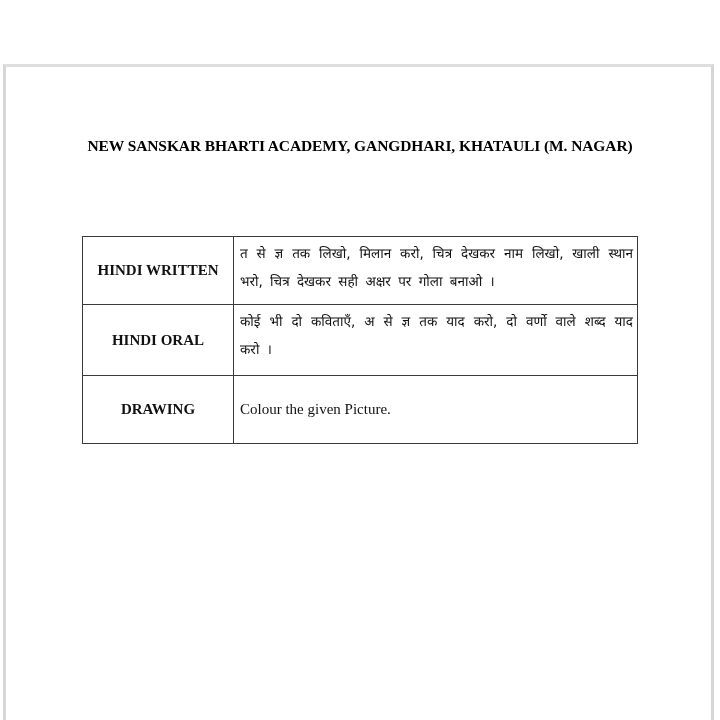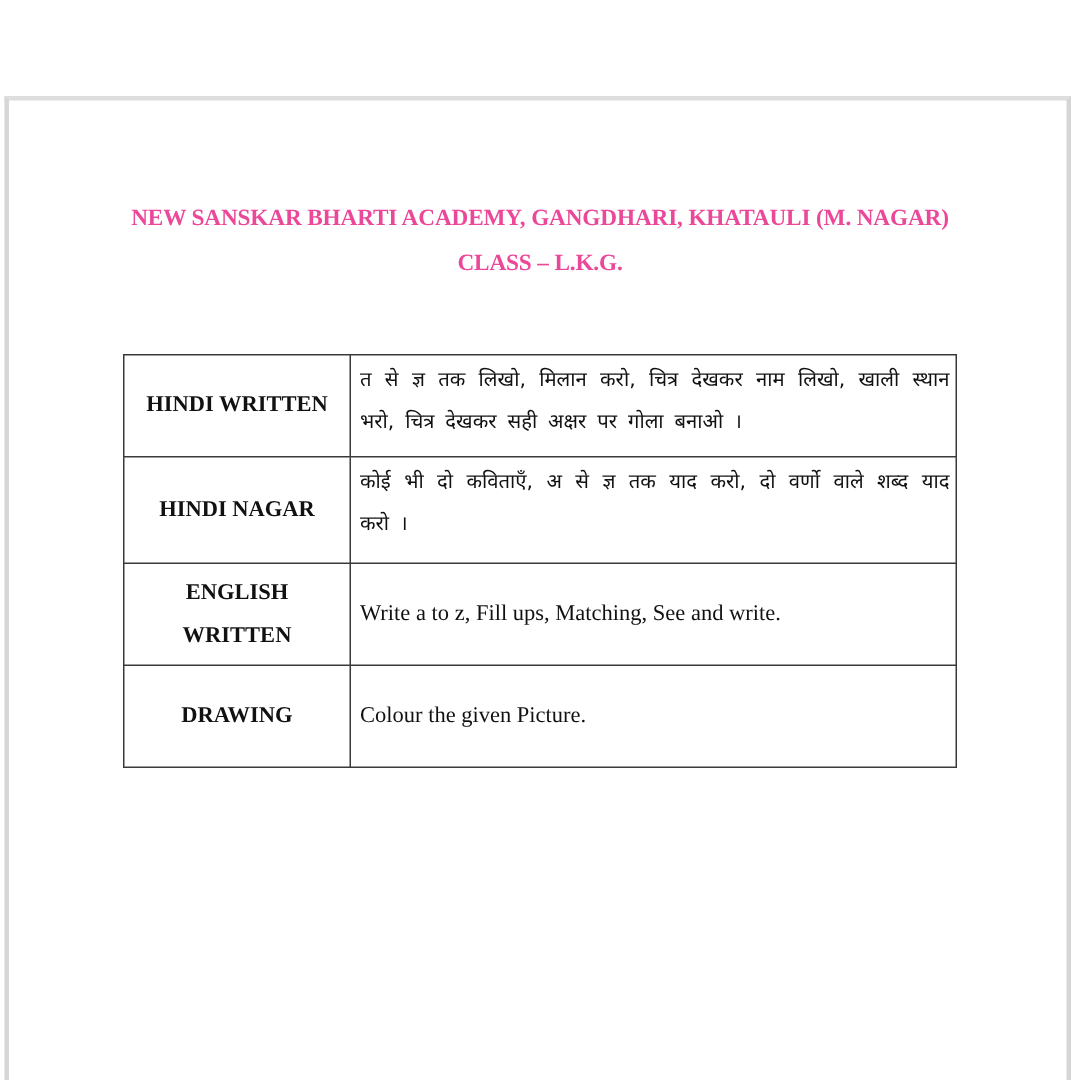--- a/index.html
+++ b/index.html
@@ -23,21 +23,21 @@
       box-sizing: border-box;
     }
     .header {
       position: absolute;
       left: 0;
       top: 131px;
       width: 720px;
       text-align: center;
       font-family: "Liberation Serif", serif;
       font-weight: bold;
-      color: #ec4899;
+      color: #000000;
     }
     .header .line {
       display: block;
       font-size: 15.5px;
       line-height: 30px;
       letter-spacing: -0.1px;
     }
     .header sup {
       font-size: 8px;
       vertical-align: 6px;
@@ -90,43 +90,35 @@
     tr.r6 { height: 68px; }
     .subj-line { display: block; }
   </style>
 </head>
 <body>
 
 <div class="page"></div>
 
 <div class="header">
   <span class="line">NEW SANSKAR BHARTI ACADEMY, GANGDHARI, KHATAULI (M. NAGAR)</span>
-  <span class="line">CLASS – L.K.G.</span>
 </div>
 
 <table class="syllabus">
   <tbody>
     <tr class="r1">
       <td class="subject">
         <span class="subj-line">HINDI WRITTEN</span>
       </td>
       <td class="desc hindi">त से ज्ञ तक लिखो, मिलान करो, चित्र देखकर नाम लिखो, खाली स्थान भरो, चित्र देखकर सही अक्षर पर गोला बनाओ ।</td>
     </tr>
     <tr class="r2">
       <td class="subject">
-        <span class="subj-line">HINDI NAGAR</span>
+        <span class="subj-line">HINDI ORAL</span>
       </td>
       <td class="desc hindi">कोई भी दो कविताएँ, अ से ज्ञ तक याद करो, दो वर्णो वाले शब्द याद करो ।</td>
-    </tr>
-    <tr class="r3">
-      <td class="subject">
-        <span class="subj-line">ENGLISH</span>
-        <span class="subj-line">WRITTEN</span>
-      </td>
-      <td class="desc">Write a to z, Fill ups, Matching, See and write.</td>
     </tr>
     <tr class="r6">
       <td class="subject">
         <span class="subj-line">DRAWING</span>
       </td>
       <td class="desc">Colour the given Picture.</td>
     </tr>
   </tbody>
 </table>
 

